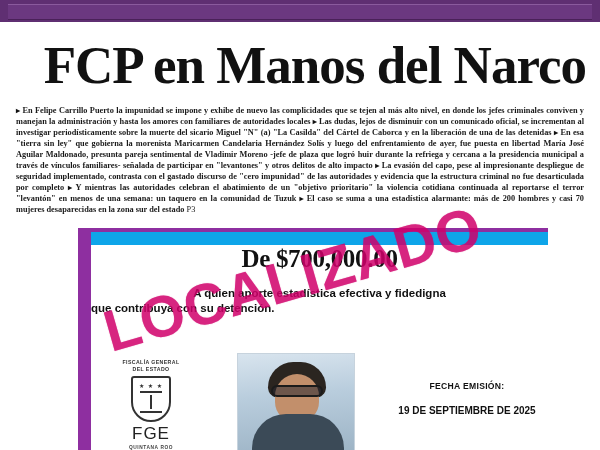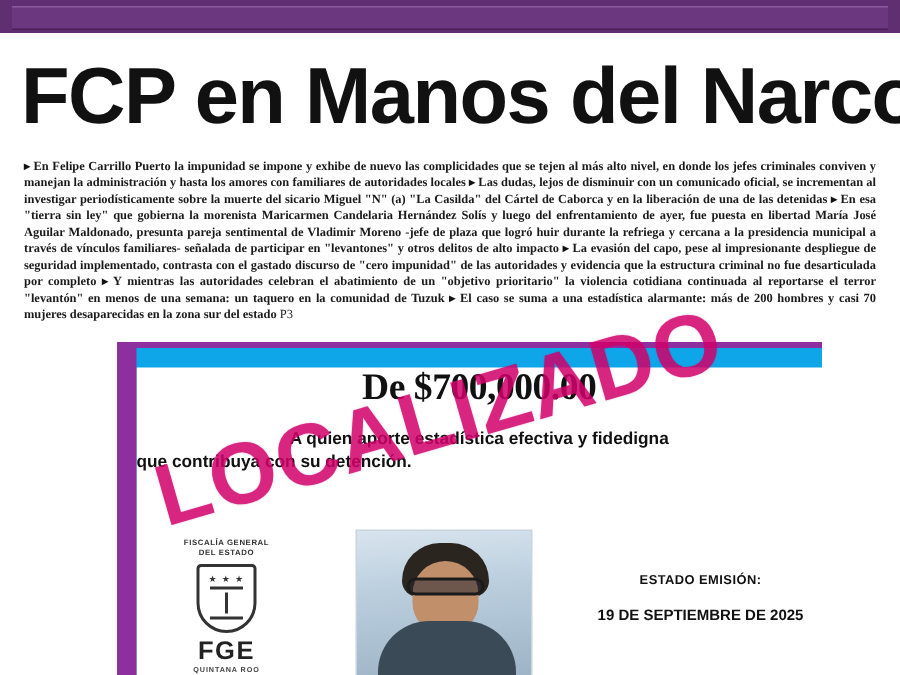--- a/index.html
+++ b/index.html
@@ -31,21 +31,21 @@
     background: #6b3880;
     border-top: 1px solid #8a5a9d;
     border-bottom: 1px solid #4a2159;
   }
 
   
   .headline-wrap {
     padding: 18px 14px 4px 14px;
   }
   .headline {
-    font-family: Liberation Sans, sans-serif;
+    font-family: Liberation Serif, serif;
     font-weight: bold;
     font-size: 53px;
     line-height: 0.95;
     letter-spacing: -1px;
     color: #111111;
     text-align: right;
     white-space: nowrap;
   }
 
   
@@ -177,21 +177,21 @@
     position: absolute;
     left: 45%;
     top: 2px;
     bottom: 2px;
     width: 2px;
     background: #333;
   }
   .crest-name {
     font-family: "Liberation Sans", sans-serif;
     font-size: 17px;
-    font-weight: bold;
+    font-weight: normal;
     color: #222;
     letter-spacing: 1px;
     margin-top: 2px;
   }
   .crest-sub {
     font-family: "Liberation Sans", sans-serif;
     font-size: 4.8px;
     font-weight: bold;
     letter-spacing: 0.6px;
     color: #444;
@@ -327,21 +327,21 @@
       </div>
 
       <div class="photo">
         <div class="hair"></div>
         <div class="face"></div>
         <div class="glasses"></div>
         <div class="body"></div>
       </div>
 
       <div class="emission">
-        <div class="label">ESTADO EMISIÓN:</div>
+        <div class="label">FECHA EMISIÓN:</div>
         <div class="date">19 DE SEPTIEMBRE DE 2025</div>
       </div>
 
     </div>
   </div>
 </div>
 
 <div class="stamp">LOCALIZADO</div>
 
 </body></html>

